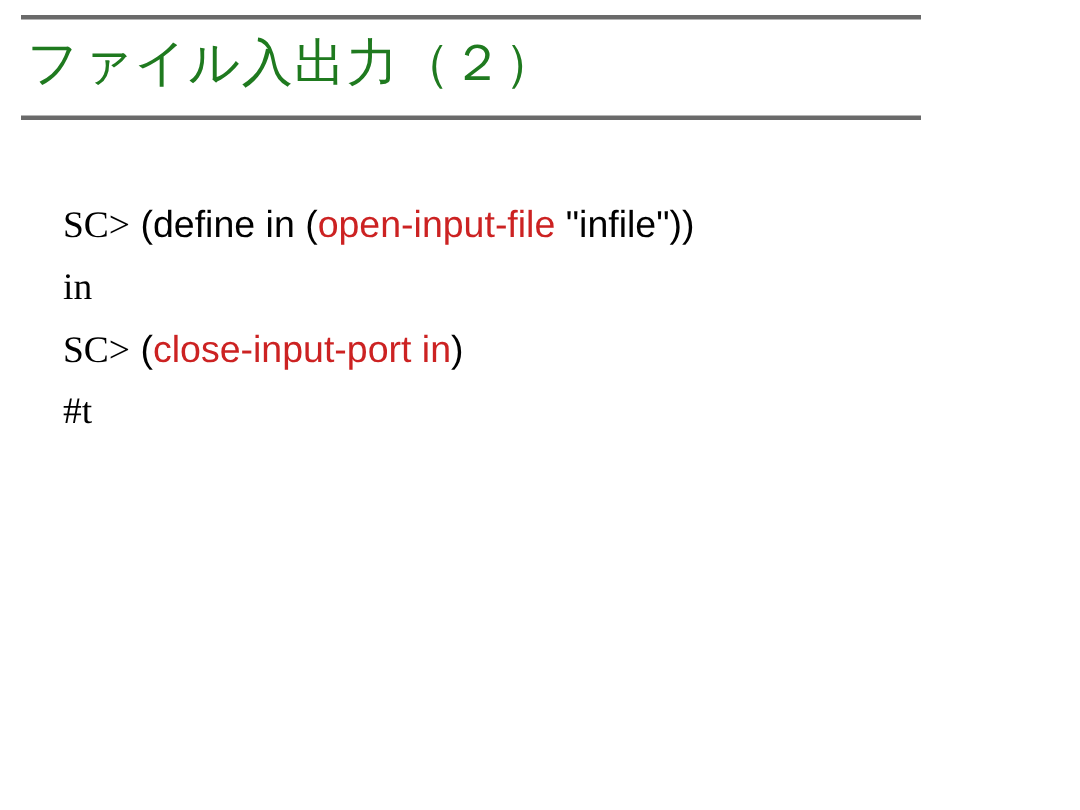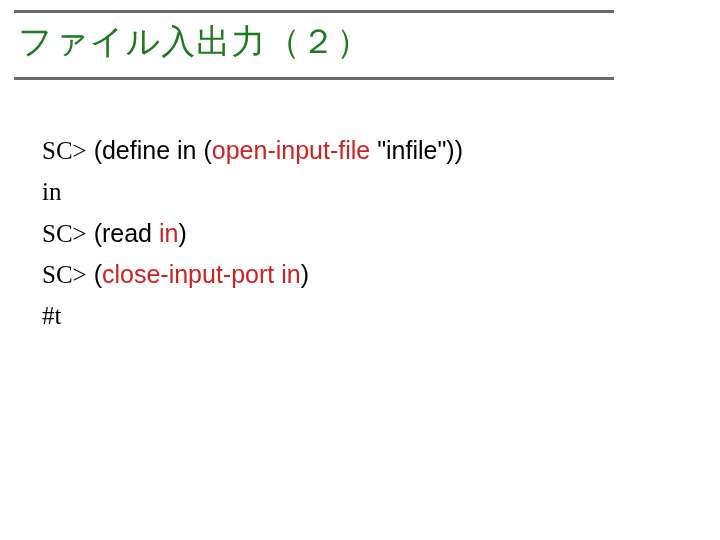--- a/index.html
+++ b/index.html
@@ -85,21 +85,20 @@
   </div>
 
   <div class="body">
 
     <div class="row"><span class="prompt">SC&gt;</span><span class="sans"> (</span><span class="sans">define in </span><span class="sans">(</span><span class="sans red">open-input-file </span><span class="sans">"infile"</span><span class="sans">))</span></div>
 
     <div class="row"><span class="serif">in</span></div>
 
 
 
-    <div class="row"><span class="prompt">SC&gt;</span><span class="sans"> (</span><span class="sans">read </span><span class="sans red">in</span><span class="sans">)</span></div>
 
 
     <div class="row"><span class="prompt">SC&gt;</span><span class="sans"> (</span><span class="sans red">close-input-port in</span><span class="sans">)</span></div>
 
     <div class="row"><span class="serif">#t</span></div>
 
   </div>
 </div>
 
 </body></html>

